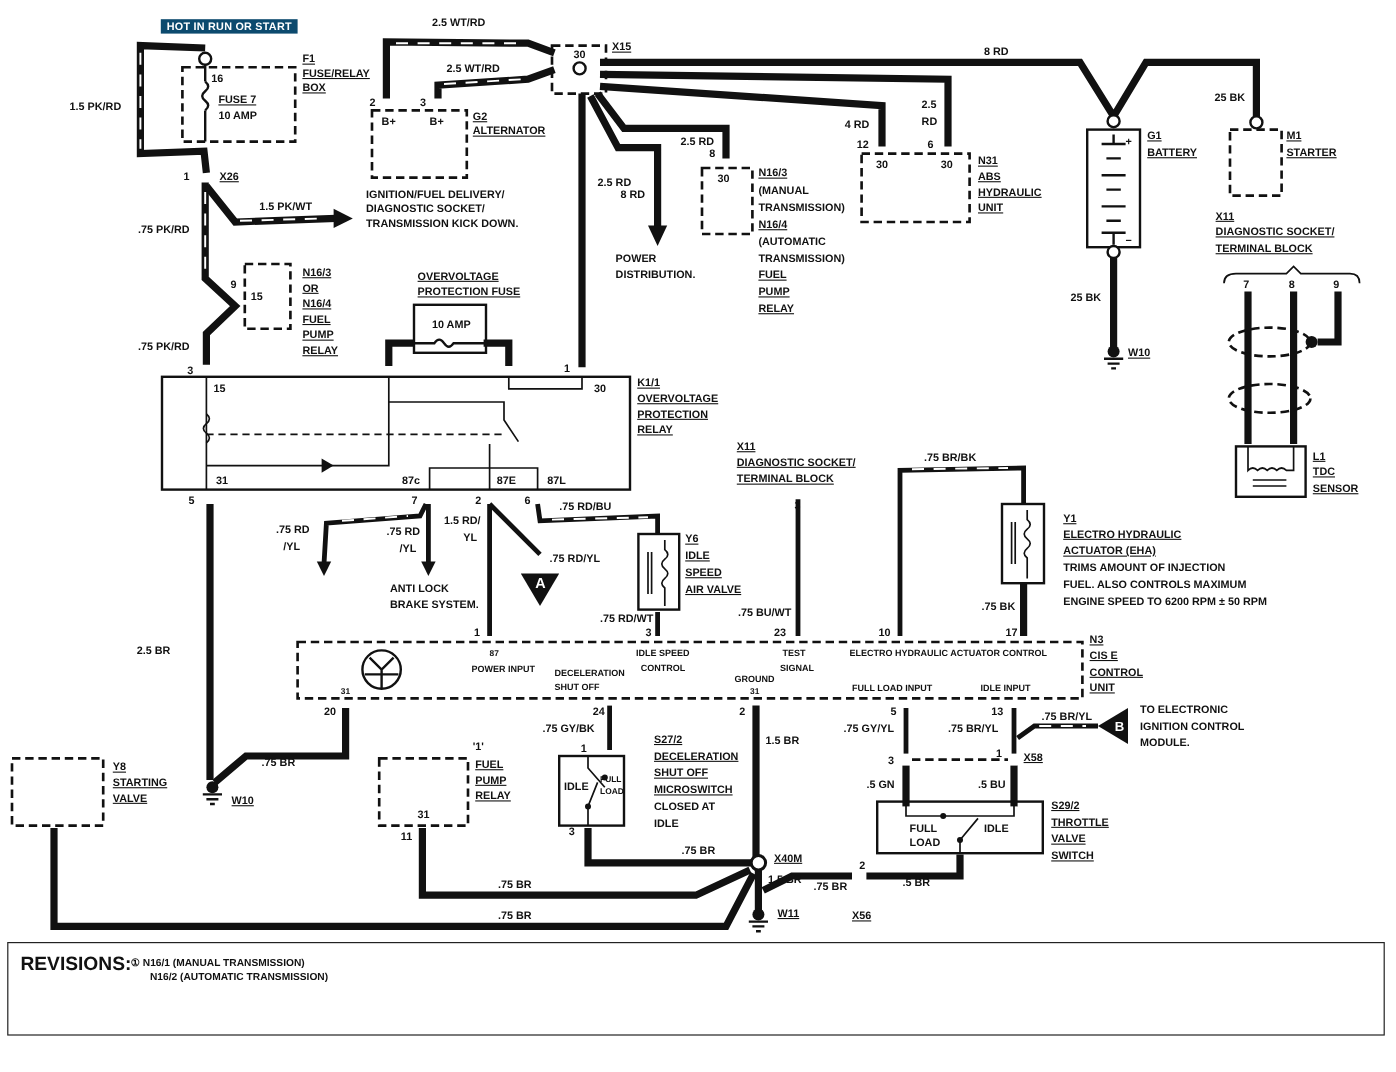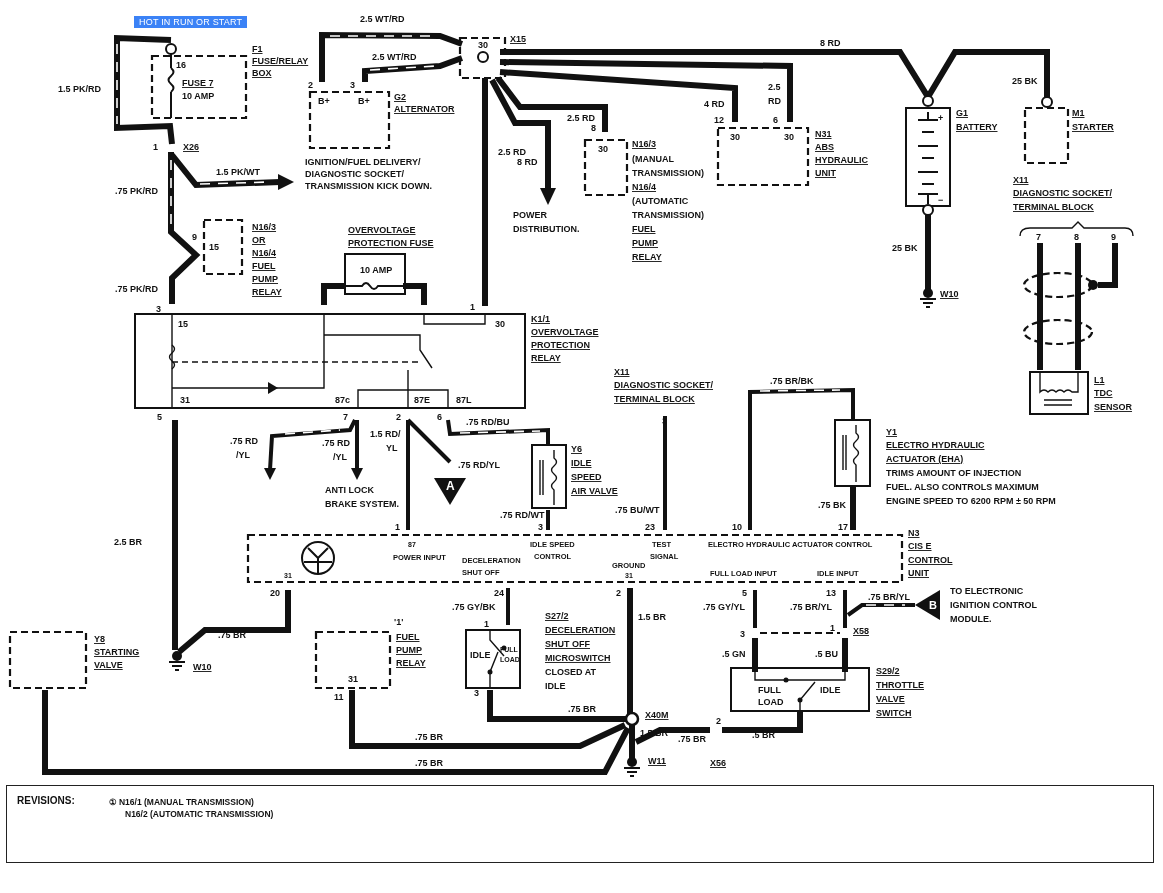--- a/index.html
+++ b/index.html
@@ -6,23 +6,23 @@
   body{width:1163px;height:893px;position:relative;overflow:hidden;font-family:"Liberation Sans",sans-serif;color:#111;}
   svg#diagram{position:absolute;left:0;top:0;}
   .lbl{font-family:"Liberation Sans",sans-serif;font-weight:bold;font-size:9px;fill:#111;}
   .lbl-u{text-decoration:underline;}
   .wire{stroke:#111;stroke-width:6;fill:none;stroke-linejoin:miter;}
   .wire-thin{stroke:#111;stroke-width:4;fill:none;}
   .stripe{stroke:#fff;stroke-width:1.6;fill:none;stroke-dasharray:10 8;}
   .dash{stroke:#111;stroke-width:2.2;fill:none;stroke-dasharray:7 4;}
   .solid{stroke:#111;stroke-width:2;fill:none;}
   .thin{stroke:#111;stroke-width:1.4;fill:none;}
-  .hotbox{position:absolute;left:134px;top:16px;background:#3b82f6;color:#fff;font-weight:normal;font-size:9px;padding:1px 5px;letter-spacing:0.2px;}
+  .hotbox{position:absolute;left:134px;top:16px;background:#0c4a6e;color:#fff;font-weight:bold;font-size:9px;padding:1px 5px;letter-spacing:0.2px;}
   .revisions{position:absolute;left:6px;top:785px;width:1148px;height:78px;border:1.5px solid #222;box-sizing:border-box;}
-  .rev-title{position:absolute;left:10px;top:9px;font-weight:bold;font-size:10px;}
+  .rev-title{position:absolute;left:10px;top:9px;font-weight:bold;font-size:16px;}
   .rev-line{position:absolute;left:102px;font-weight:bold;font-size:8.5px;}
 </style>
 </head>
 <body>
 
 <div class="hotbox">HOT IN RUN OR START</div>
 
 <svg id="diagram" width="1163" height="893" viewBox="0 0 1163 893">
 
   <g>

